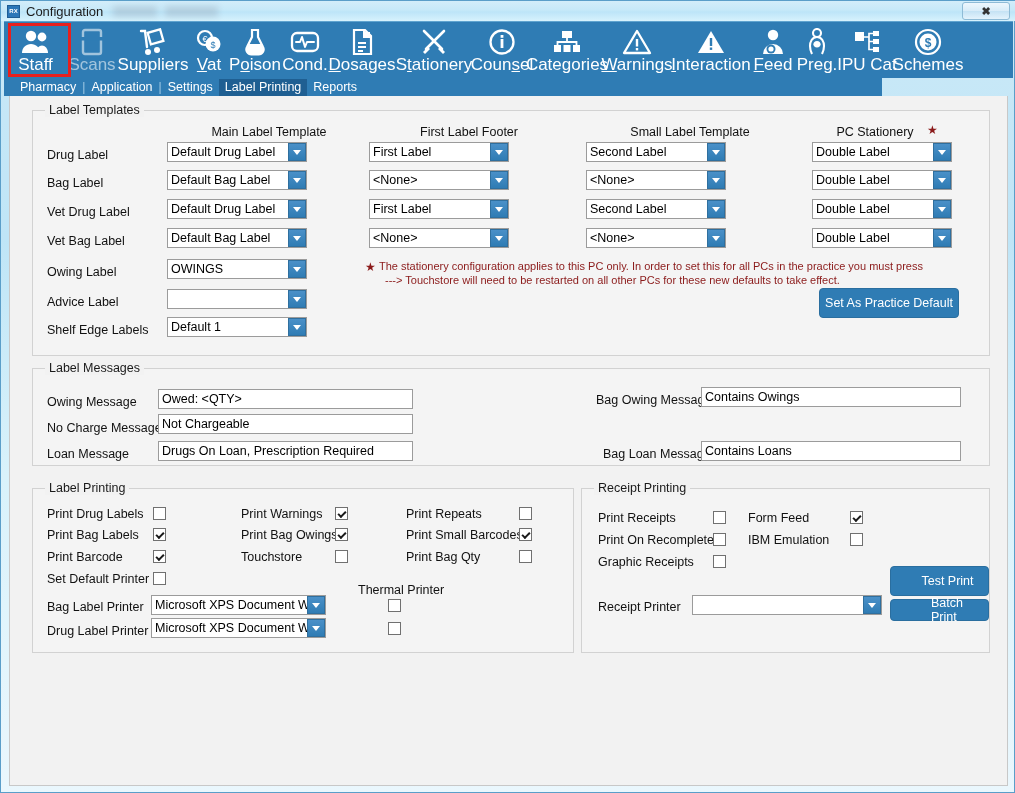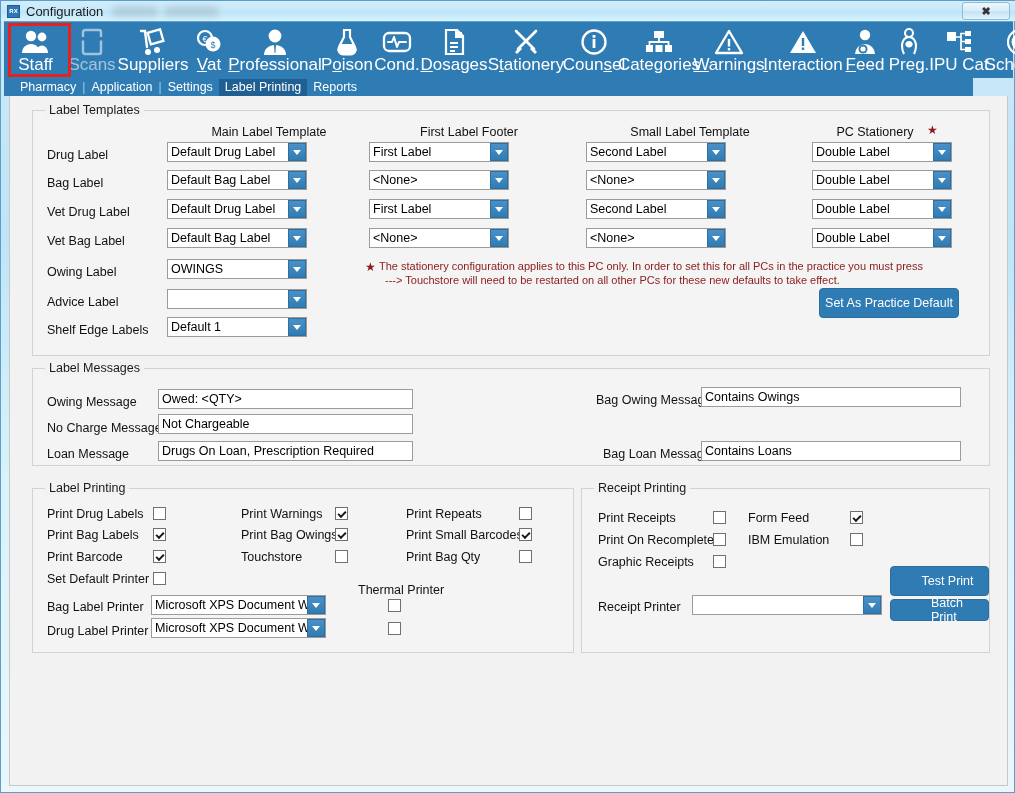--- a/index.html
+++ b/index.html
@@ -68,21 +68,21 @@
   .ribbon-lbl { font-size:17px; line-height:14px; white-space:nowrap; }
   .ribbon-lbl u { text-decoration:underline; }
   #staff-highlight {
     position:absolute; left:7px; top:22px; width:63px; height:54px;
     border:3px solid #e8201e; pointer-events:none; z-index:20;
   }
   .ribbon-dim { opacity:.55; }
 
   
   #tabstrip {
-    position:absolute; left:3px; top:77px; width:969px; height:18px;
+    position:absolute; left:3px; top:77px; width:878px; height:18px;
     background:#2f7cb4;
     display:flex; align-items:center;
     color:#ffffff;
   }
   .tab {
     font-size:12.5px; padding:1px 6px 2px 6px; white-space:nowrap;
     color:#ffffff;
   }
   .tab.sel { background:#1f5f92; }
   .tabsep { color:#9fc9e4; font-size:12px; }
@@ -225,30 +225,20 @@
         <svg width="28" height="26" viewBox="0 0 28 26">
             <circle cx="10" cy="9" r="7" fill="none" stroke="#fff" stroke-width="2.2"></circle>
             <text x="10" y="13" font-size="9" fill="#fff" text-anchor="middle" font-family="Liberation Sans">€</text>
             <circle cx="18" cy="15" r="7.5" fill="#fff"></circle>
             <text x="18" y="19" font-size="9" fill="#2f7cb4" text-anchor="middle" font-family="Liberation Sans">$</text>
           </svg>
       </div>
       <div class="ribbon-lbl"><u>V</u>at</div>
     </div>
 
-    <div class="ribbon-btn" style="width:92px;">
-      <div class="ribbon-ico">
-        <svg width="28" height="28" viewBox="0 0 28 28">
-            <circle cx="14" cy="8" r="6.4" fill="#fff"></circle>
-            <path d="M3 27c0-6.2 5-10 11-10s11 3.8 11 10z" fill="#fff"></path>
-            <path d="M13 17h2l-.6 8h-0.8z" fill="#2f7cb4"></path>
-          </svg>
-      </div>
-      <div class="ribbon-lbl"><u>P</u>rofessional</div>
-    </div>
 
     <div class="ribbon-btn" style="width:52px;text-align:right;">
       <div class="ribbon-ico">
         <svg width="24" height="28" viewBox="0 0 24 28">
             <path d="M9 2h6v7l5 10a5 5 0 0 1-4.4 7.4H8.4A5 5 0 0 1 4 19l5-10z" fill="none" stroke="#fff" stroke-width="2.2"></path>
             <path d="M6.2 16h11.6l2.5 5a4.6 4.6 0 0 1-4 5.4H7.7A4.6 4.6 0 0 1 3.7 21z" fill="#fff"></path>
           </svg>
       </div>
       <div class="ribbon-lbl">P<u>o</u>ison</div>
     </div>

